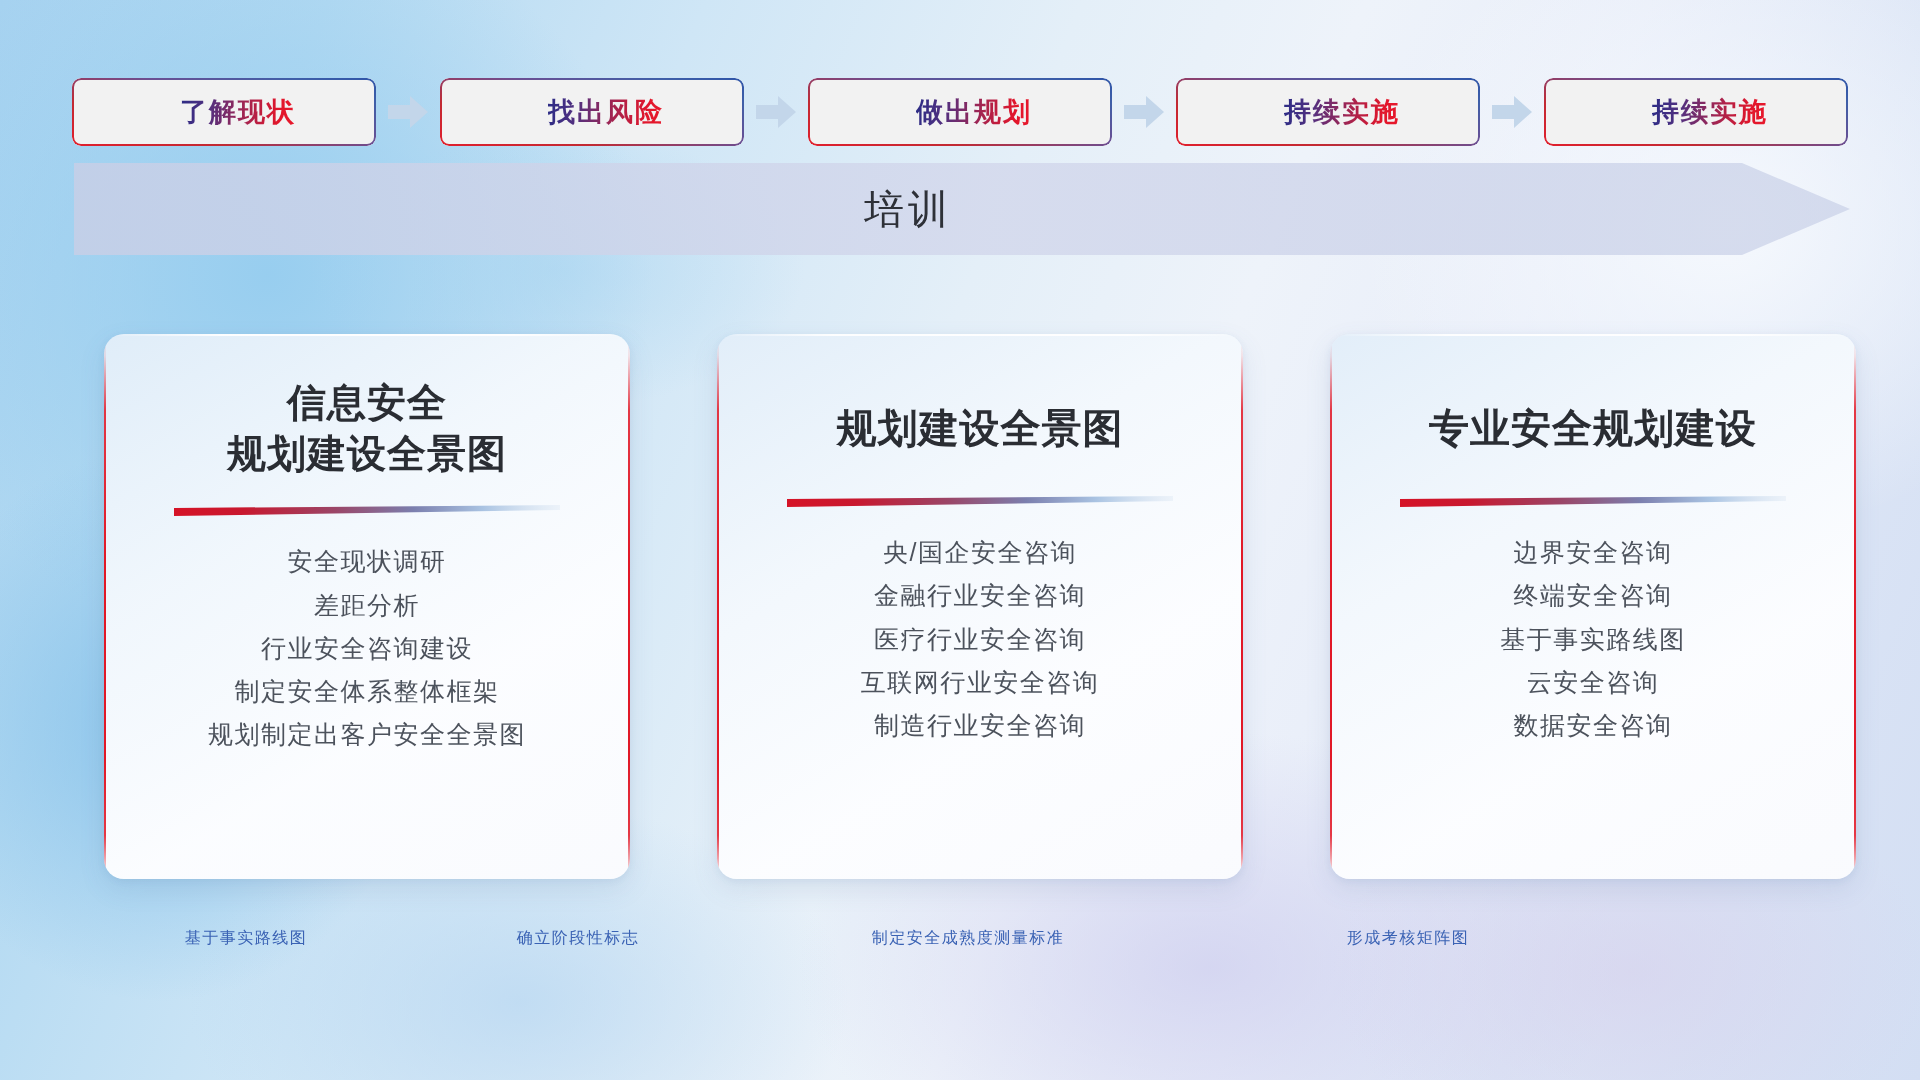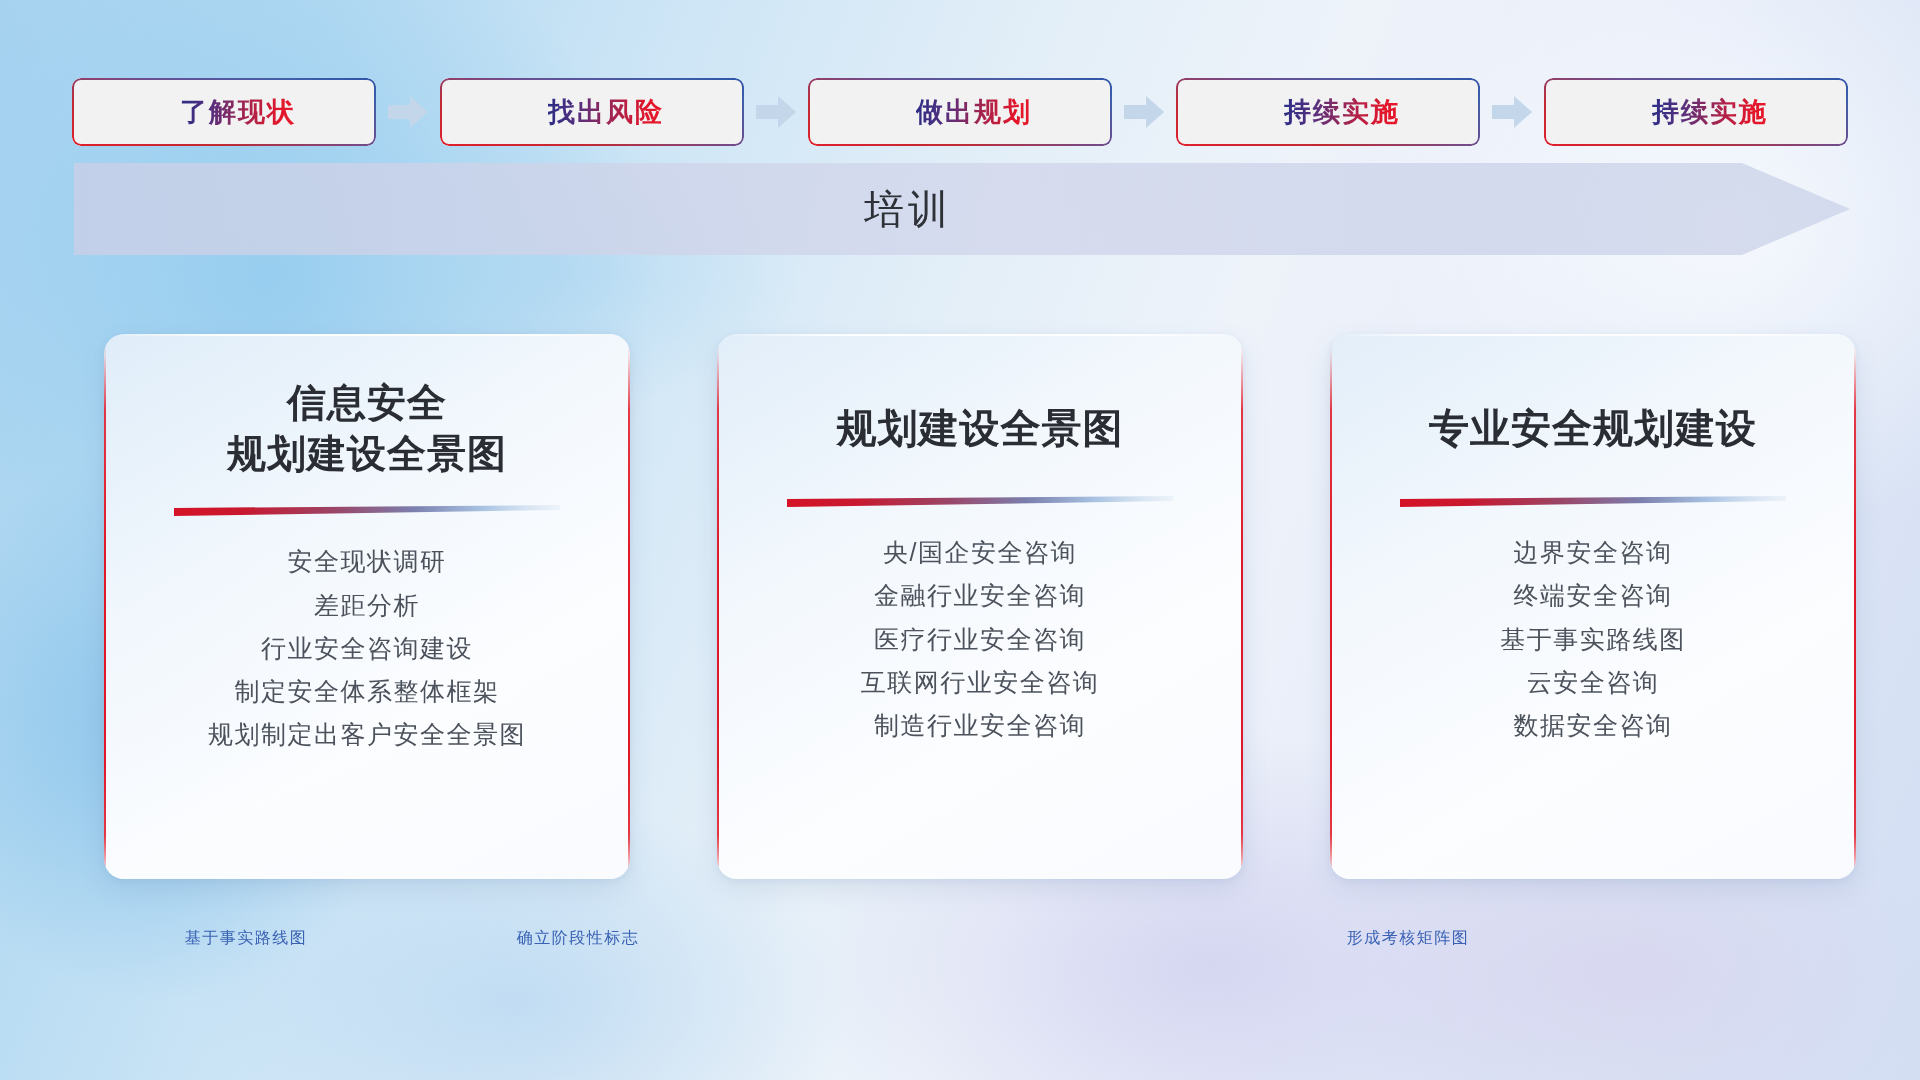--- a/index.html
+++ b/index.html
@@ -325,16 +325,17 @@
           <div class="card-list-item">数据安全咨询</div>
         </div>
       </div>
     </div>
 
   </div>
 
   <div class="footers">
     <div class="footer-label" style="left:246px;">基于事实路线图</div>
     <div class="footer-label" style="left:578px;">确立阶段性标志</div>
+    <div class="footer-label" style="left:968px;">制定安全成熟度测量标准</div>
     <div class="footer-label" style="left:1408px;">形成考核矩阵图</div>
   </div>
 
 </div>
 
 </body></html>

